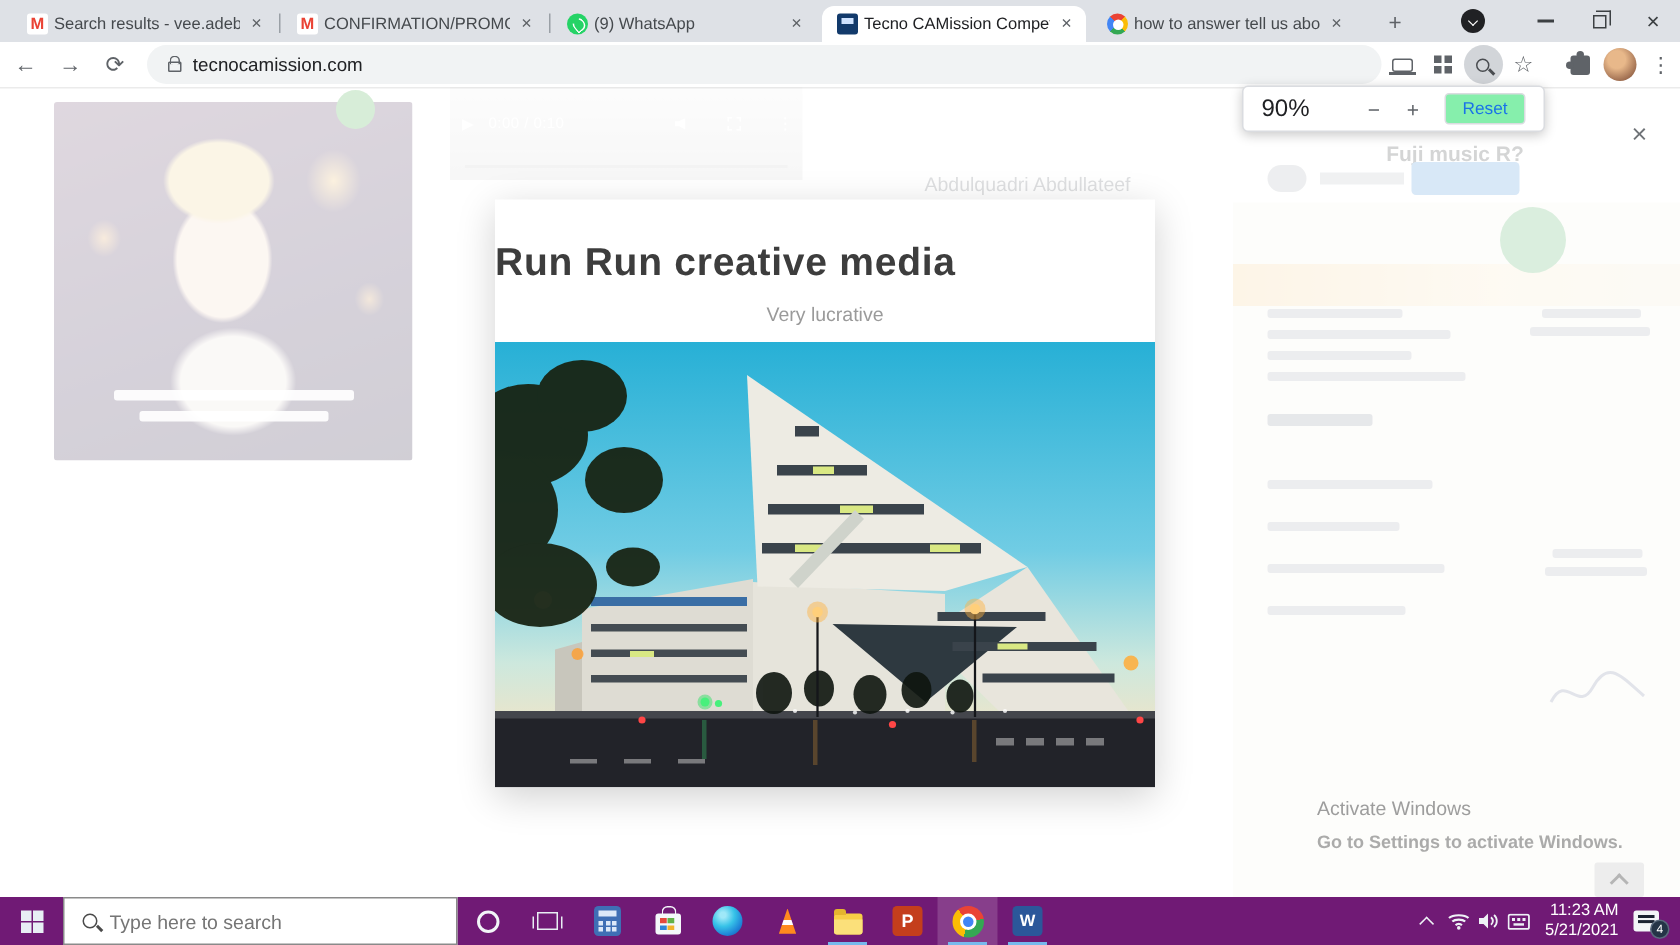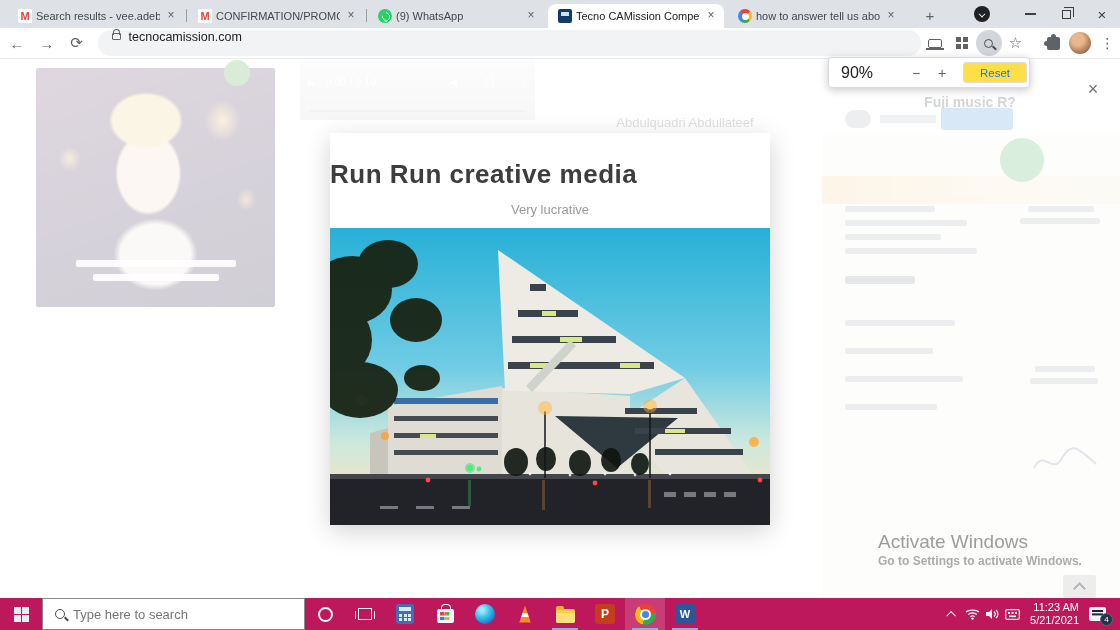--- a/index.html
+++ b/index.html
@@ -27,21 +27,21 @@
   .update-circle::after { content:""; position:absolute; left:4.5px; top:5px; width:5px; height:5px; border-right:1.8px solid #fff; border-bottom:1.8px solid #fff; transform:rotate(45deg) scale(.8); }
   .wc-btn { width:36px; height:28px; display:flex; align-items:center; justify-content:center; color:#3c4043; }
   .wc-min { width:11px; height:1.6px; background:#3c4043; }
   .wc-restore { width:9px; height:9px; border:1.4px solid #3c4043; position:relative; background:#dee1e6; }
   .wc-restore::before { content:""; position:absolute; left:1.4px; top:-3.6px; width:9px; height:9px; border:1.4px solid #3c4043; border-left:none; border-bottom:none; }
   .wc-close { font-size:15px; color:#3c4043; }
 
   
   .toolbar { position:absolute; top:28px; left:0; width:1120px; height:30px; background:#fff; display:flex; align-items:center; box-shadow:0 1px 0 rgba(0,0,0,.08); z-index:5; }
   .nav-ic { width:26px; height:26px; margin-left:4px; display:flex; align-items:center; justify-content:center; color:#5f6368; font-size:15px; }
-  .omnibox { margin-left:8px; width:828px; height:26px; background:#f1f3f4; border-radius:13px; display:flex; padding:0 12px; }
+  .omnibox { margin-left:8px; width:828px; height:26px; background:#f1f3f4; border-radius:13px; display:flex; align-items:center; padding:0 12px; }
   .lock-ic { width:9px; height:7px; border:1.4px solid #5f6368; border-radius:1px; position:relative; margin:3px 8px 0 2px; }
   .lock-ic::before { content:""; position:absolute; left:0.6px; top:-5px; width:5px; height:5px; border:1.4px solid #5f6368; border-bottom:none; border-radius:4px 4px 0 0; }
   .url-text { font-size:12.5px; color:#202124; }
   .bar-ic { width:26px; height:26px; display:flex; align-items:center; justify-content:center; color:#5f6368; position:relative; margin-left:1px; }
   .devices-ic { width:14px; height:9px; border:1.4px solid #5f6368; border-radius:2px; position:relative; }
   .devices-ic::after { content:""; position:absolute; left:-3px; bottom:-3.5px; width:18px; height:1.6px; background:#5f6368; }
   .grid-ic { width:12px; height:12px; background:
       linear-gradient(#5f6368,#5f6368) 0 0/5px 5px no-repeat,
       linear-gradient(#5f6368,#5f6368) 100% 0/5px 5px no-repeat,
       linear-gradient(#5f6368,#5f6368) 0 100%/5px 5px no-repeat,
@@ -53,21 +53,21 @@
   .puzzle-ic { width:13px; height:13px; background:#5f6368; border-radius:2px; position:relative; }
   .puzzle-ic::before { content:""; position:absolute; top:-3px; left:4px; width:5px; height:5px; background:#5f6368; border-radius:50%; }
   .puzzle-ic::after { content:""; position:absolute; left:-3px; top:4px; width:5px; height:5px; background:#5f6368; border-radius:50%; }
   .avatar { width:22px; height:22px; border-radius:50%; background:radial-gradient(circle at 40% 35%, #e8b88a 30%, #9c6b4e 75%, #6d4733); }
   .menu-dots { font-size:14px; color:#5f6368; }
 
   
   .zoom-popup { position:absolute; left:828px; top:57px; width:202px; height:31px; background:#fff; border:1px solid #dadce0; border-radius:4px; box-shadow:0 2px 8px rgba(0,0,0,.22); display:flex; align-items:center; z-index:60; }
   .zoom-level { font-size:16px; color:#202124; margin-left:12px; width:62px; }
   .zoom-minus,.zoom-plus { width:26px; text-align:center; font-size:14px; color:#5f6368; }
-  .zoom-reset { margin-left:8px; width:64px; height:21px; border:1px solid #dadce0; border-radius:3px; font-size:11.5px; color:#1a73e8; text-align:center; line-height:20px; background:#fde047; }
+  .zoom-reset { margin-left:8px; width:54px; height:21px; border:1px solid #dadce0; border-radius:3px; font-size:11.5px; color:#1a73e8; text-align:center; line-height:20px; background:#86efac; }
 
   
   .content { position:absolute; top:58px; left:0; width:1120px; height:540px; background:#fff; overflow:hidden; }
   .under { position:absolute; inset:0; }
   .overlay { position:absolute; inset:0; background:rgba(255,255,255,.78); }
 
   
   .quote-card { position:absolute; left:36px; top:10px; width:239px; height:239px; border-radius:2px;
     background:
       radial-gradient(26px 30px at 78% 22%, rgba(255,205,110,.9), rgba(255,205,110,0) 70%),
@@ -107,27 +107,27 @@
   .rp-scribble { position:absolute; left:1030px; top:382px; width:70px; height:40px; }
 
   
   .modal { position:absolute; left:330px; top:75px; width:440px; height:392px; background:#fff; box-shadow:0 6px 24px rgba(0,0,0,.18); z-index:20; }
   .modal-title { margin-top:26px; font-size:26px; font-weight:bold; color:#3d3d3d; letter-spacing:.5px; }
   .modal-sub { margin-top:12px; text-align:center; font-size:13px; color:#9a9a9a; }
   .modal-img { position:absolute; left:0; top:95px; width:440px; height:297px; overflow:hidden; }
   .page-close { position:absolute; left:1082px; top:20px; width:22px; height:22px; font-size:18px; color:#6f7377; text-align:center; line-height:22px; z-index:30; }
 
   
-  .wm1 { position:absolute; left:878px; top:473px; font-size:19px; color:rgba(140,140,140,.85); z-index:25; }
+  .wm1 { position:absolute; left:878px; top:473px; font-size:13px; color:rgba(140,140,140,.85); z-index:25; }
   .wm2 { position:absolute; left:878px; top:496px; font-size:12px; color:rgba(150,150,150,.8); z-index:25;font-weight:bold; }
   .scroll-top { position:absolute; left:1063px; top:517px; width:33px; height:23px; background:#ededed; border-radius:2px; z-index:25; }
   .scroll-top::after { content:""; position:absolute; left:12px; top:9px; width:7px; height:7px; border-left:2px solid #b5b5b5; border-top:2px solid #b5b5b5; transform:rotate(45deg); }
 
   
-  .taskbar { position:absolute; left:0; bottom:0; width:1120px; height:32px; background:#be185d; display:flex; align-items:center; z-index:50; }
+  .taskbar { position:absolute; left:0; bottom:0; width:1120px; height:32px; background:#701a75; display:flex; align-items:center; z-index:50; }
   .tb-start { width:42px; height:32px; display:flex; align-items:center; justify-content:center; }
   .win-logo { width:15px; height:15px; background:
       linear-gradient(#e8eef4,#e8eef4) 0 0/7px 7px no-repeat,
       linear-gradient(#e8eef4,#e8eef4) 100% 0/7px 7px no-repeat,
       linear-gradient(#e8eef4,#e8eef4) 0 100%/7px 7px no-repeat,
       linear-gradient(#e8eef4,#e8eef4) 100% 100%/7px 7px no-repeat; }
   .tb-search { width:263px; height:32px; background:#fff; display:flex; align-items:center; border:1px solid #8a8a8a; }
   .tb-search .smag { width:10px; height:10px; border:1.7px solid #4a4a4a; border-radius:50%; position:relative; margin:0 8px 0 12px; flex:0 0 auto; }
   .tb-search .smag::after { content:""; position:absolute; left:8px; top:8px; width:5px; height:1.7px; background:#4a4a4a; transform:rotate(45deg); }
   .tb-search input { border:none; outline:none; font-size:13px; color:#333; width:200px; font-family:"Liberation Sans",sans-serif; background:transparent; }

